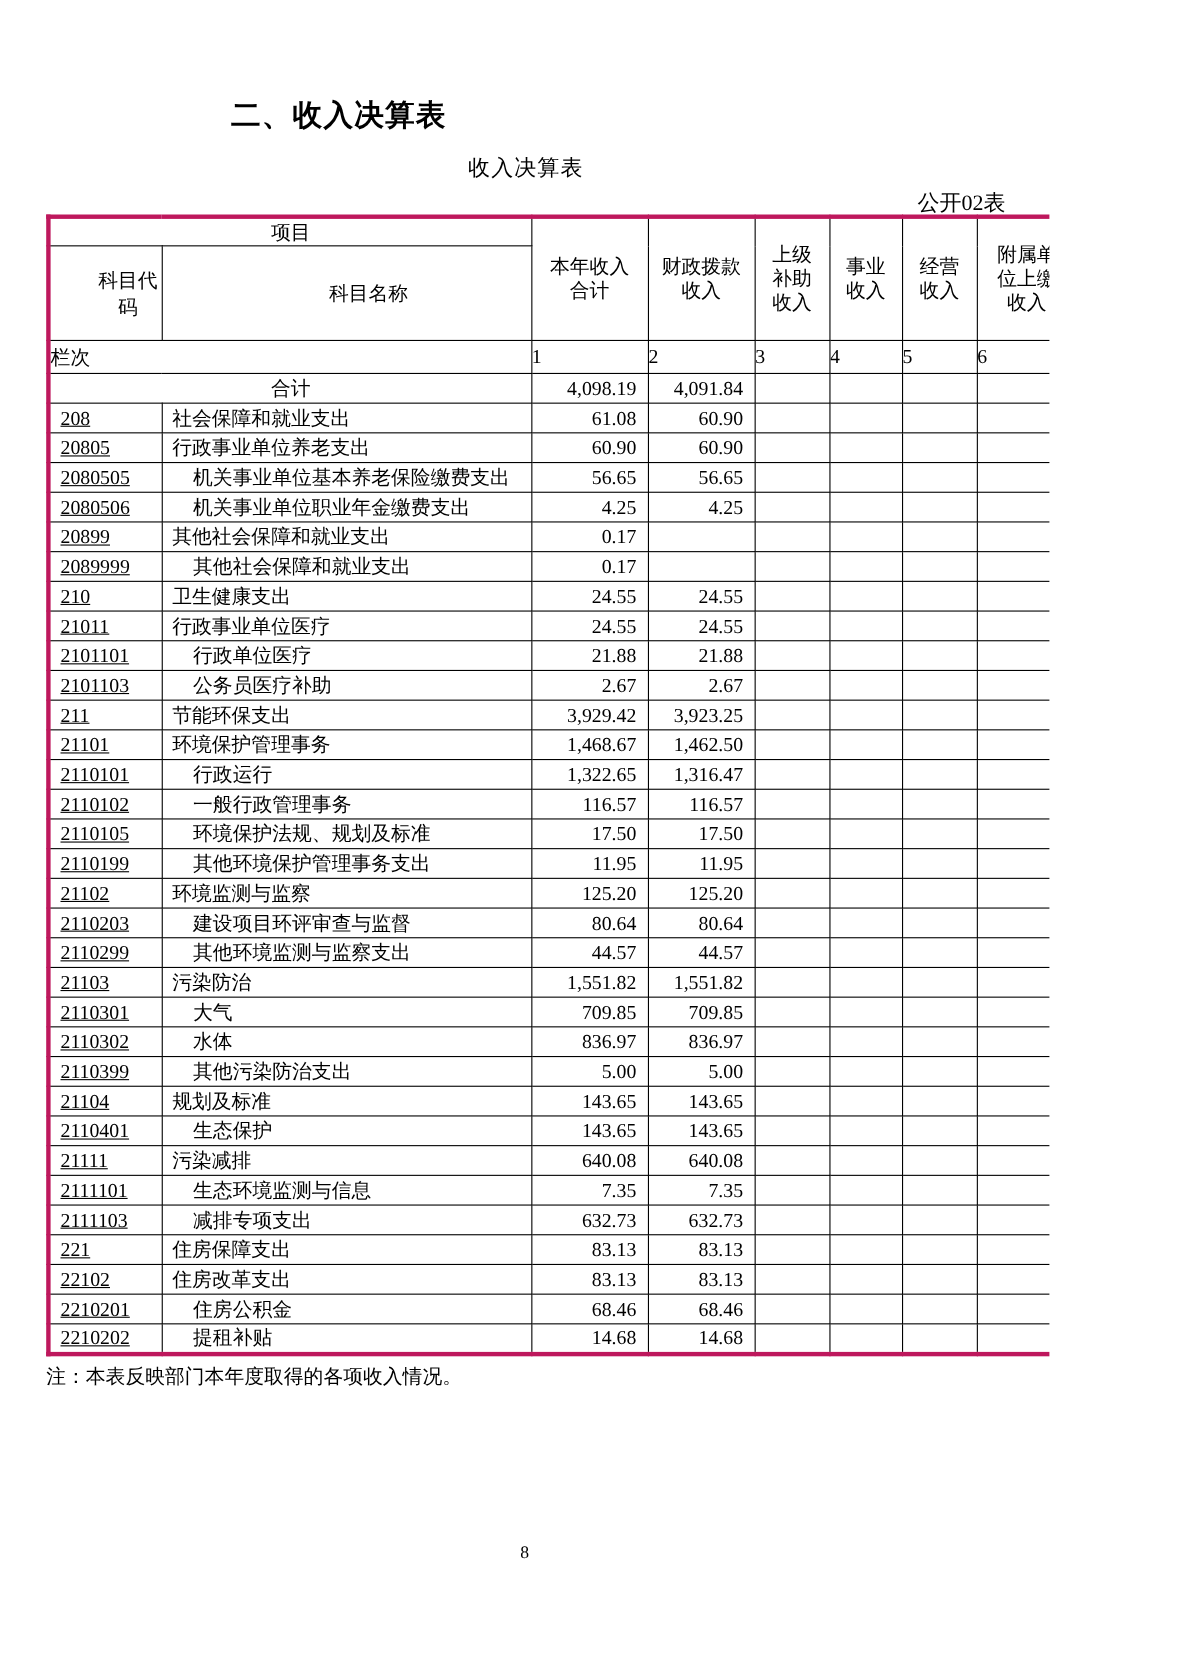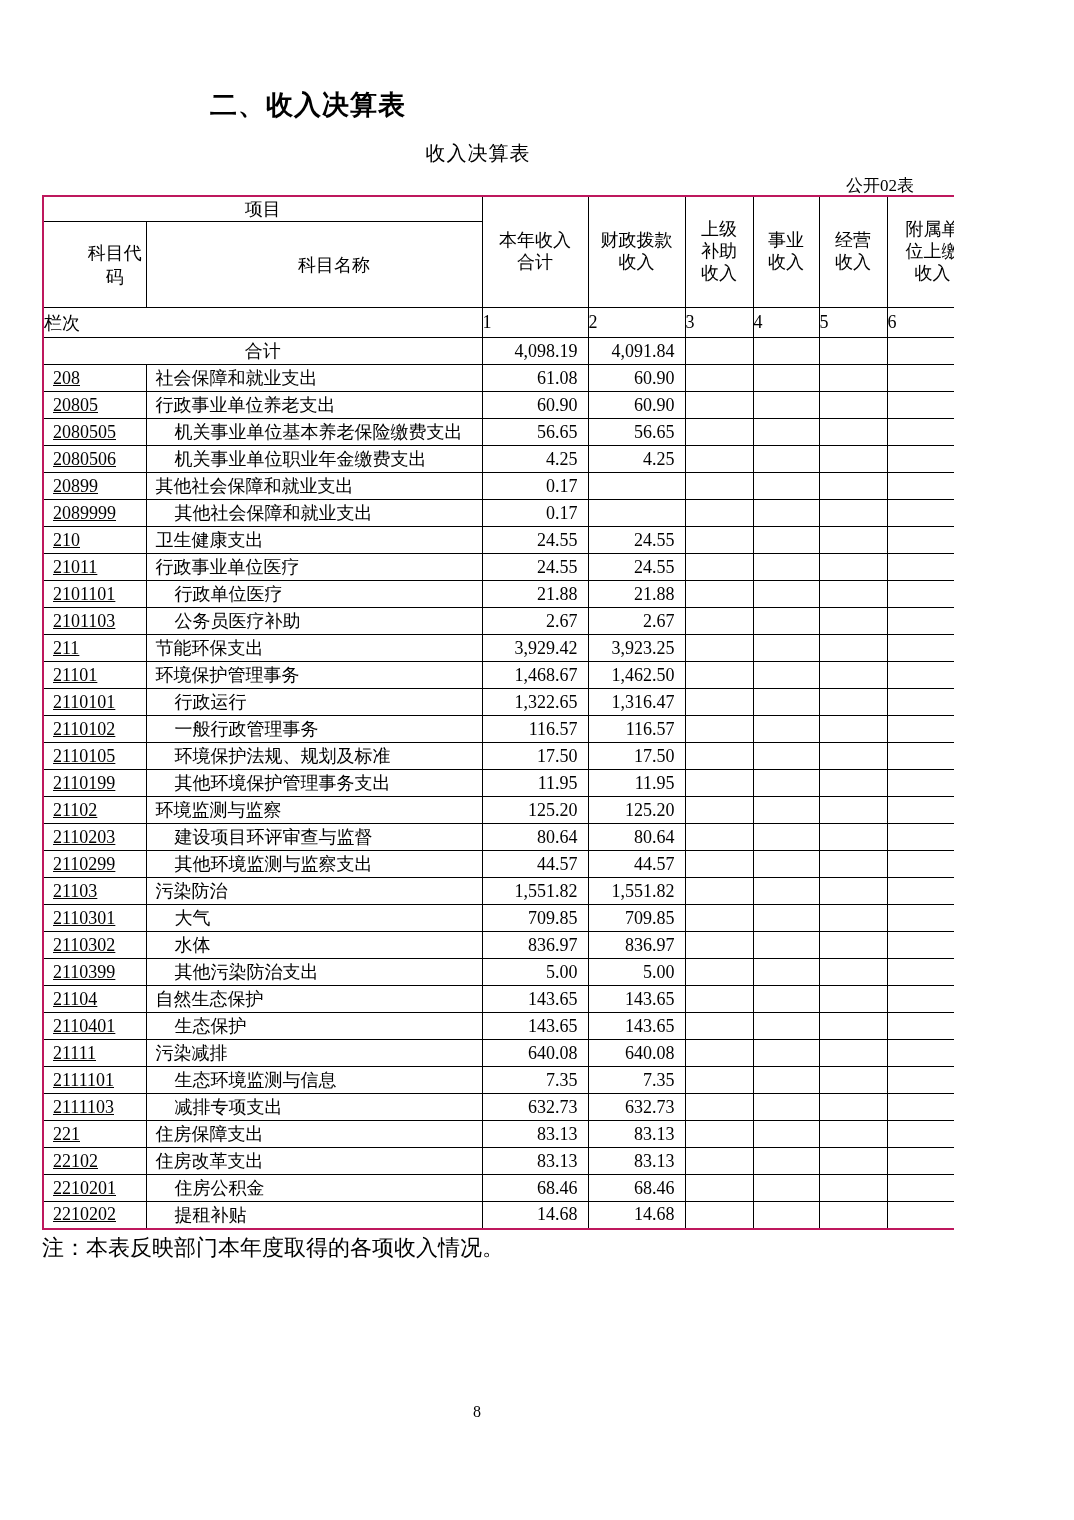--- a/index.html
+++ b/index.html
@@ -15,50 +15,50 @@
     margin: 0; padding-top: 90px; margin-left: 168px;
     font-family: "Liberation Sans", "DejaVu Sans", sans-serif;
     font-weight: bold; font-size: 27px; line-height: 30px;
     letter-spacing: 1px;
   }
   .table-title {
     margin: 22px 0 0 0; text-align: center;
     font-size: 20px; font-weight: normal; line-height: 22px;
     letter-spacing: 1px;
   }
-  .table-code-row { margin-top: 12px; text-align: right; font-size: 17px; line-height: 19px; }
+  .table-code-row { margin-top: 12px; text-align: right; font-size: 20px; line-height: 19px; }
   .meta-row {
     display: flex; justify-content: space-between;
     margin-top: 9px; margin-bottom: 7px;
     font-size: 17px; line-height: 20px;
   }
 
   table.budget {
     width: 992px; table-layout: fixed;
     border-collapse: collapse;
-    border: 2px solid #be185d;
+    border: 4px solid #be185d;
   }
   table.budget th, table.budget td {
     border: 1px solid #000;
     padding: 0; font-size: 18px; font-weight: normal;
     overflow: hidden; vertical-align: middle;
   }
   tr.r-project th { height: 20px; text-align: center; }
   tr.r-cols th.side-head { text-align: center; }
   tr.r-cols th { height: 85px; padding-left: 40px; }
   th.col-head { text-align: center; white-space: pre-line; line-height: 1.22; }
   tr.r-index th { height: 29px; text-align: left; }
   tbody tr { height: 27px; }
   tbody td.label-center { text-align: center; }
   tbody td.code { text-align: left; padding-left: 9px; text-decoration: underline; }
   tbody td.name { text-align: left; padding-left: 9px; }
   tbody td.name.indent1 { padding-left: 28px; }
   tbody td.num { text-align: right; padding-right: 10px; }
 
-  .table-note { margin-top: 8px; font-size: 22px; line-height: 20px; }
+  .table-note { margin-top: 8px; font-size: 18px; line-height: 20px; }
   .page-number {
     position: absolute; top: 1403px; left: 0; right: 0;
     text-align: center; font-size: 16px;
   }
 </style>
 </head>
 <body>
 
 <div class="page">
   <div class="content">
@@ -376,21 +376,21 @@
             <td class="num">5.00</td>
             <td class="num">5.00</td>
             <td class="num"></td>
             <td class="num"></td>
             <td class="num"></td>
             <td class="num"></td>
             <td class="num"></td>
           </tr>
           <tr>
             <td class="code">21104</td>
-            <td class="name">自然生态保护</td>
+            <td class="name">规划及标准</td>
             <td class="num">143.65</td>
             <td class="num">143.65</td>
             <td class="num"></td>
             <td class="num"></td>
             <td class="num"></td>
             <td class="num"></td>
             <td class="num"></td>
           </tr>
           <tr>
             <td class="code">2110401</td>

